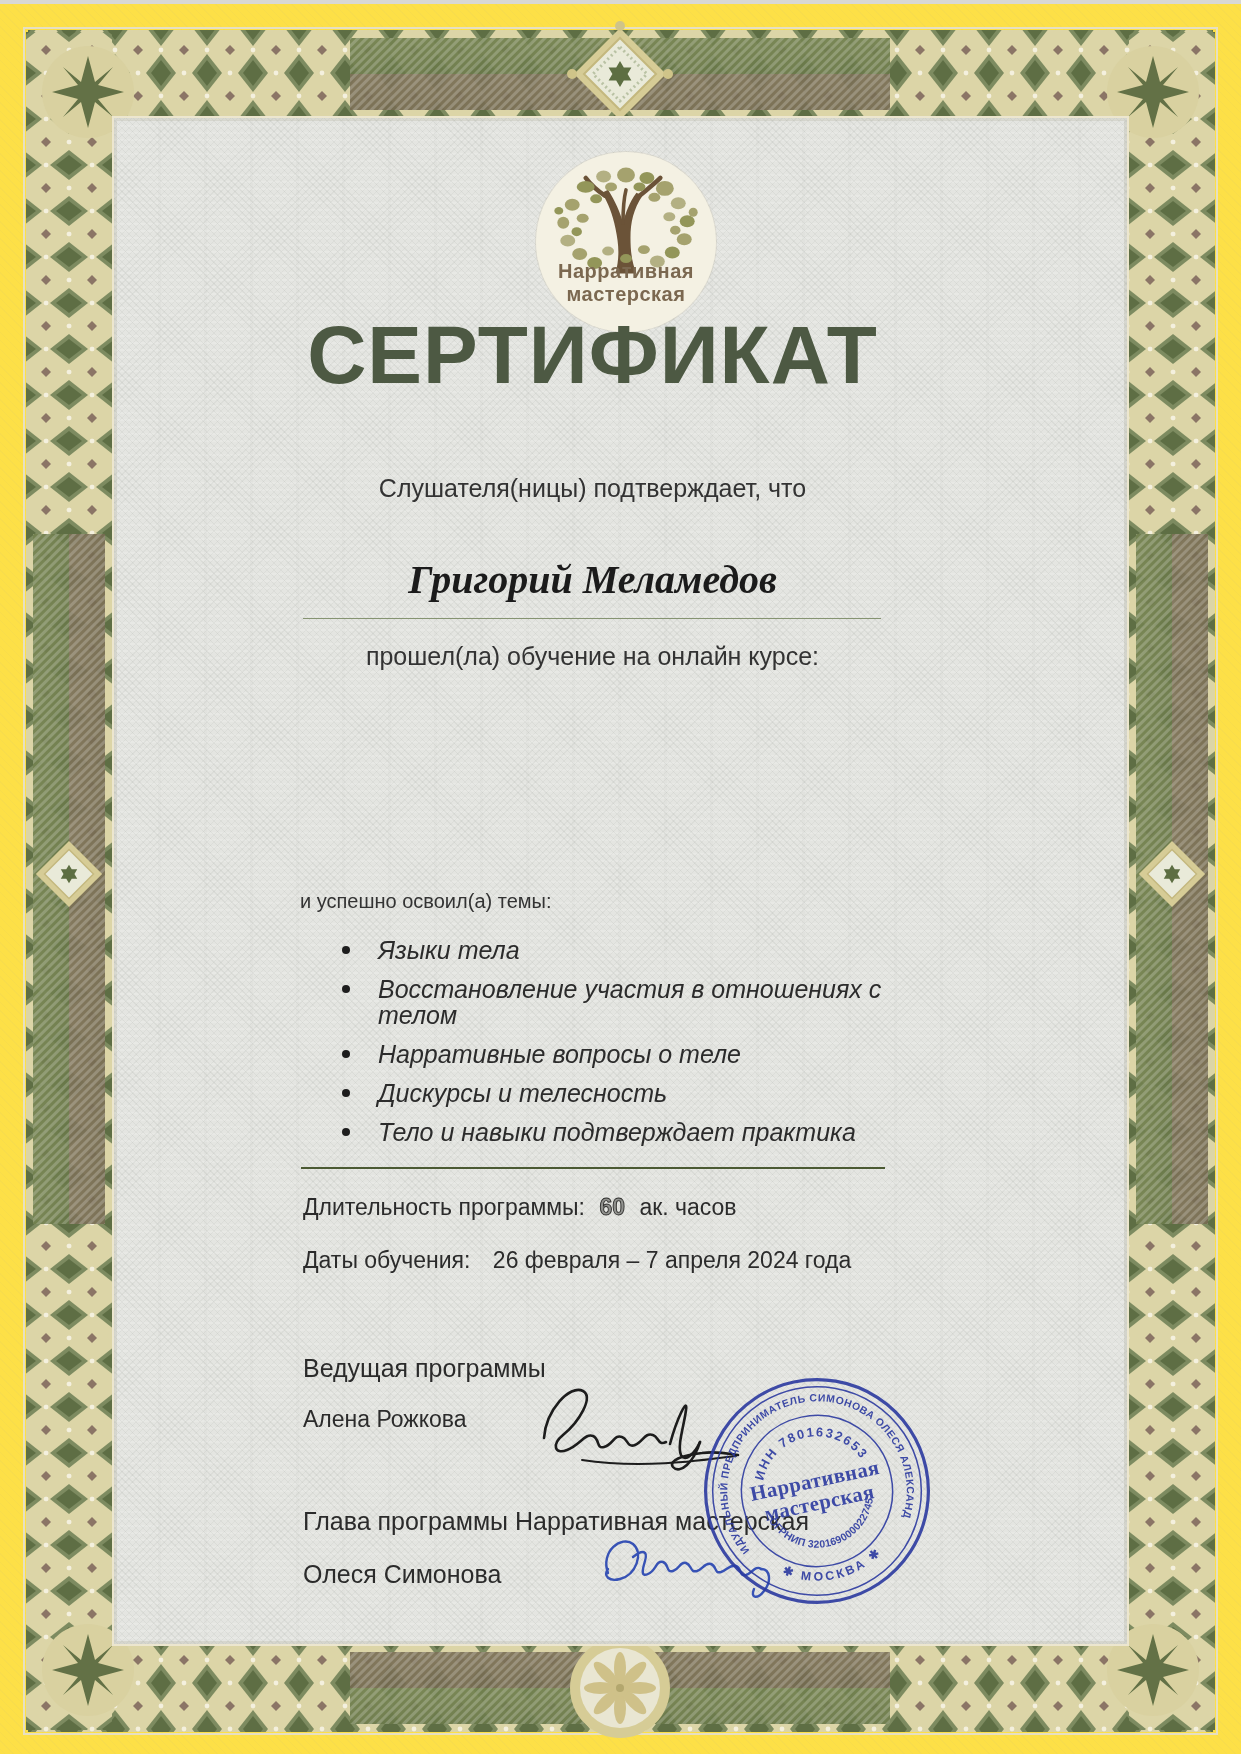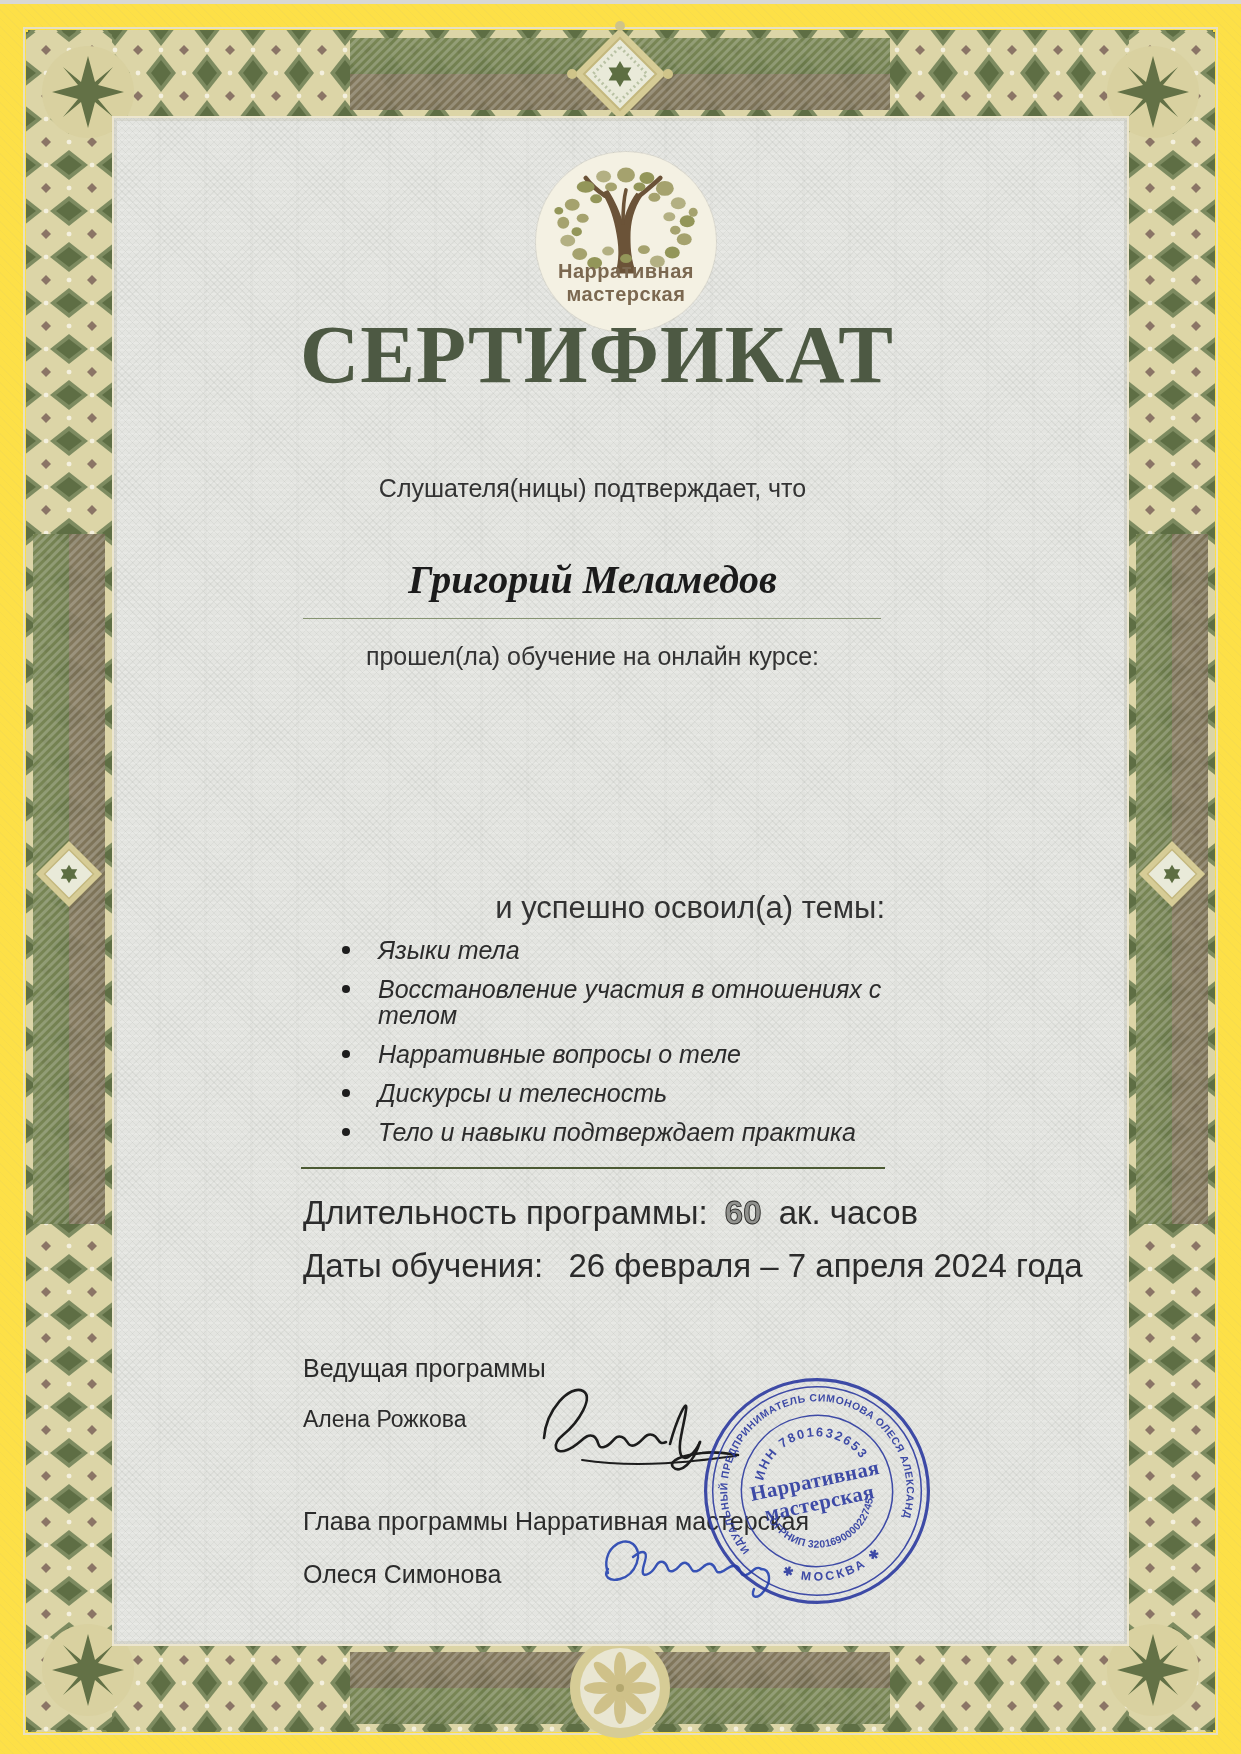--- a/index.html
+++ b/index.html
@@ -21,38 +21,38 @@
   .content{position:absolute;left:0;top:0;width:1241px;height:1754px;z-index:3;}
   .abs{position:absolute;}
 
   .logo-circle{left:536px;top:148px;width:180px;height:180px;border-radius:50%;
     background:#f4f1e3;box-shadow:0 0 0 1px rgba(190,185,160,.25);}
   .logo-text{position:absolute;left:0;width:180px;text-align:center;
     font-weight:700;font-size:20px;line-height:22px;color:#7b6850;letter-spacing:.5px;}
   .lt1{top:108px;} .lt2{top:131px;}
 
   .cert-title{left:300px;top:308px;width:585px;text-align:center;
-    font-family:Liberation Serif, serif;font-weight:700;font-size:82px;line-height:86px;
+    font-family:Liberation Sans, sans-serif;font-weight:700;font-size:82px;line-height:86px;
     color:#4d5943;letter-spacing:1px;}
   .intro{left:300px;top:470px;width:585px;text-align:center;font-size:25px;color:#333;}
   .recipient{left:300px;top:552px;width:585px;text-align:center;
     font-family:"Liberation Serif", serif;font-style:italic;font-weight:700;
     font-size:40px;color:#1b1b1b;}
   .name-line{left:303px;top:614px;width:578px;height:1px;background:#76865e;opacity:.85;}
   .course-intro{left:300px;top:638px;width:585px;text-align:center;font-size:25px;color:#333;}
   .course-title{left:270px;top:743px;width:645px;text-align:center;
     font-size:38px;font-weight:700;letter-spacing:.5px;
     color:rgba(125,125,118,.35);-webkit-text-stroke:1.4px #3e3e3b;}
-  .topics-intro{left:300px;top:886px;width:585px;text-align:right;font-size:31px;color:#333;}
+  .topics-intro{left:300px;top:886px;width:585px;text-align:left;font-size:20px;color:#333;}
   .topics{left:300px;top:933px;width:640px;list-style:none;margin:0;padding:0;font-size:25px;}
   .topics li{position:relative;margin:0 0 13px 0;line-height:26px;}
   .tdot{position:absolute;left:42px;top:9px;width:8px;height:8px;border-radius:50%;background:#1d1d1d;}
   .ttext{display:block;margin-left:78px;color:#2b2b2b;font-style:italic;}
   .divider{left:301px;top:1163px;width:584px;height:2px;background:#4b5a33;}
-  .facts{font-size:33px;color:#2b2b2b;}
+  .facts{font-size:23px;color:#2b2b2b;}
   .duration{left:303px;top:1190px;}
   .dates{left:303px;top:1243px;}
   .sp{margin-right:8px;}
   .gap{margin-right:16px;}
   .outlined-num{font-weight:700;color:rgba(46,46,44,.45);-webkit-text-stroke:.9px #2e2e2c;}
   .role-line{left:303px;top:1350px;font-size:25px;color:#2b2b2b;}
   .name-line-txt{left:303px;top:1402px;font-size:23px;color:#2b2b2b;}
   .head-role{left:303px;top:1503px;font-size:25px;color:#2b2b2b;text-align:right;}
   .head-name{left:303px;top:1556px;font-size:25px;color:#2b2b2b;}
   .sig1{left:530px;top:1368px;}

